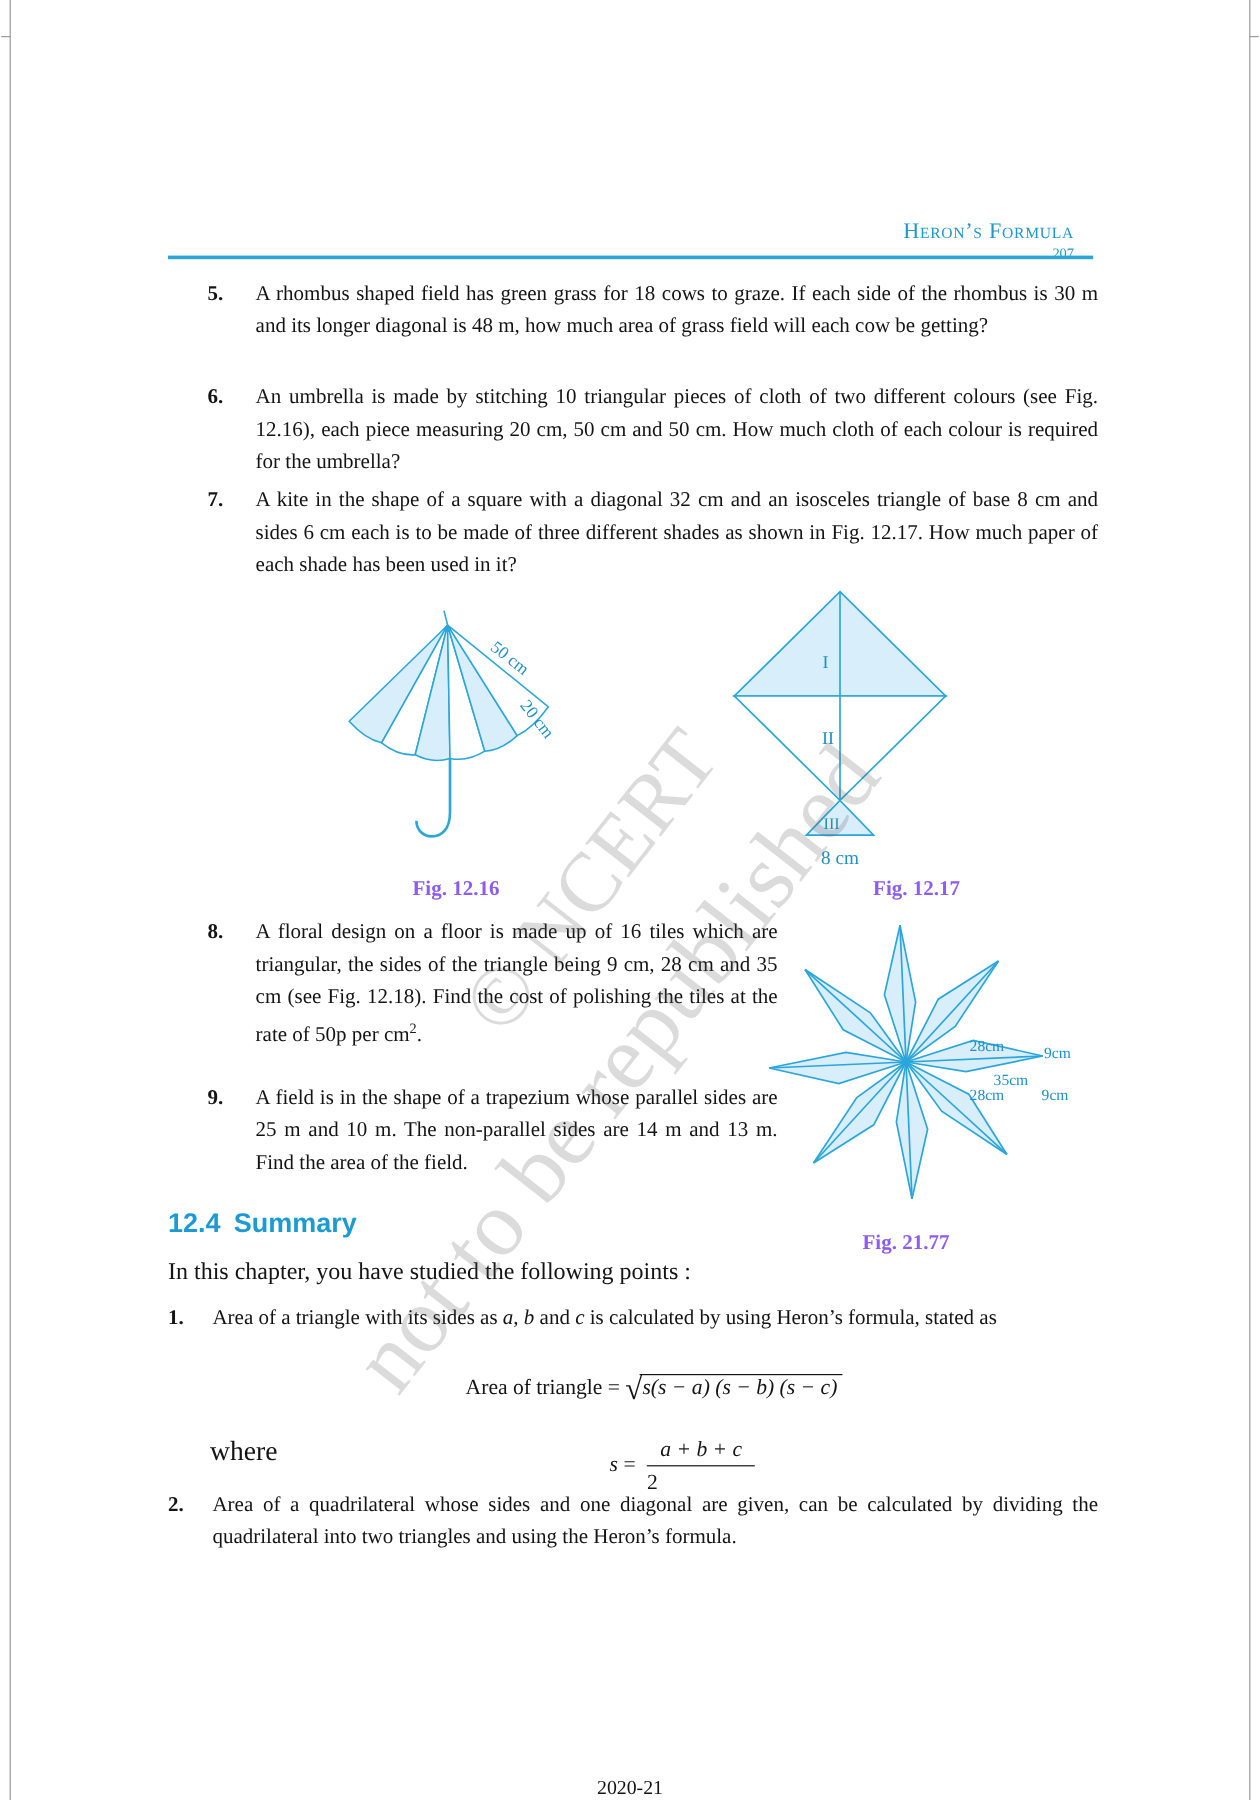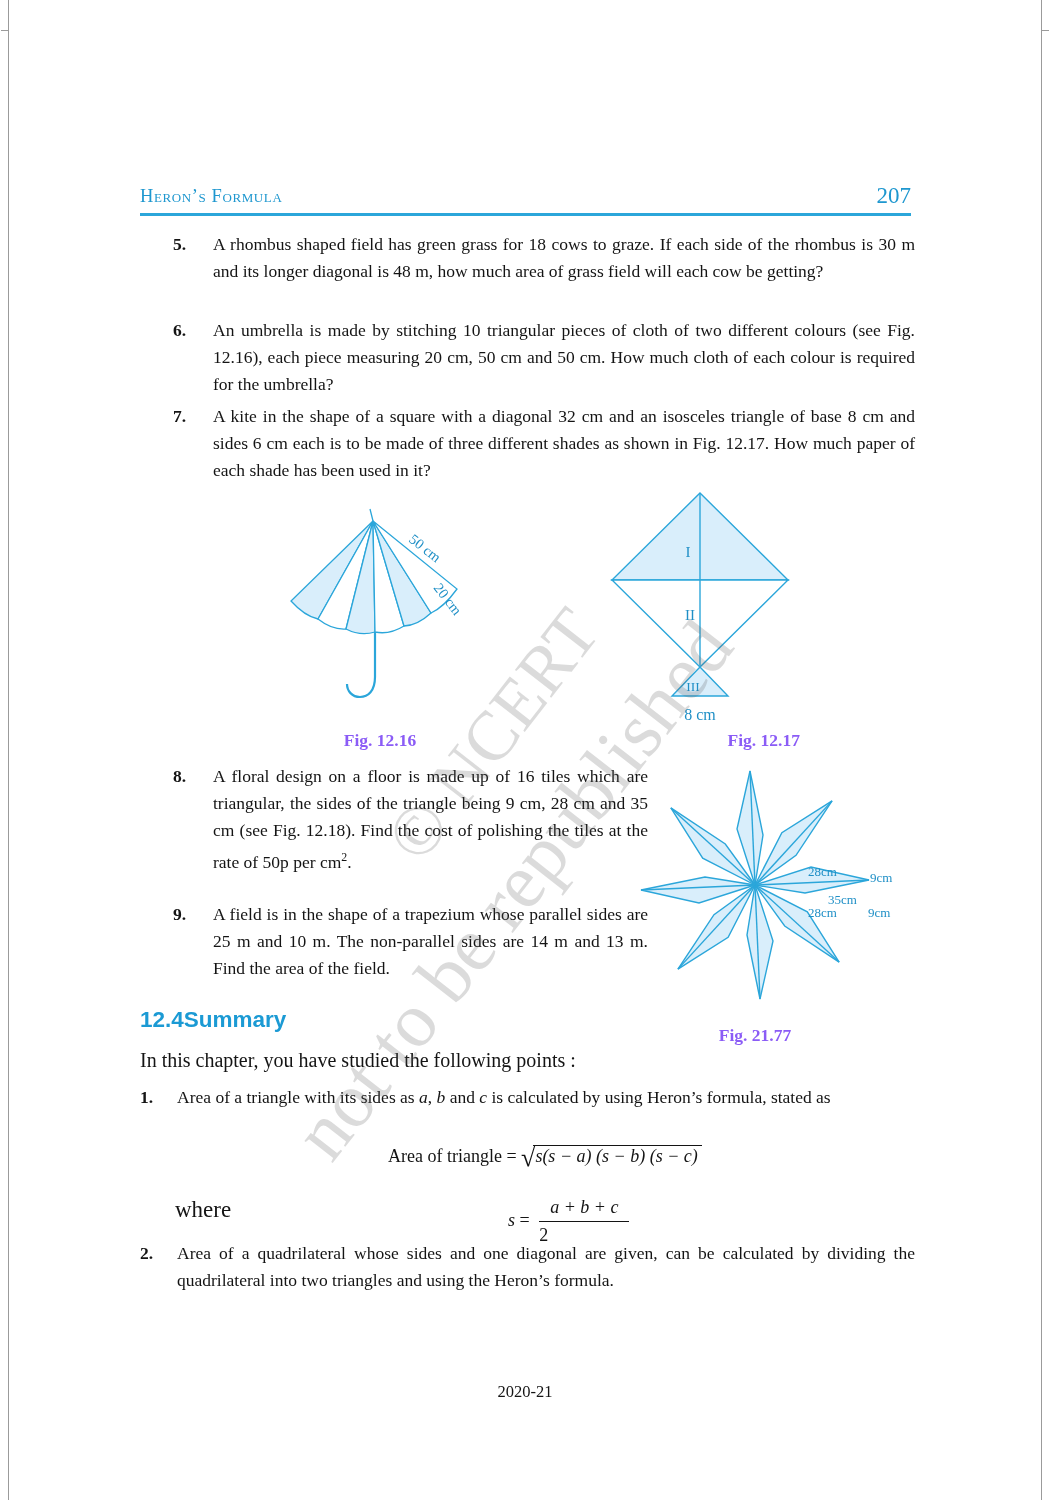--- a/index.html
+++ b/index.html
@@ -15,23 +15,23 @@
 
   
   .watermark{
     position:absolute;font-family:"Liberation Serif",serif;
     color:rgba(90,90,90,0.22);white-space:nowrap;pointer-events:none;z-index:5;
   }
   #wm1{left:345px;top:695px;font-size:70px;transform:rotate(-52deg);}
   #wm2{left:185px;top:845px;font-size:78px;transform:rotate(-52deg);}
 
   
-  .header-row{position:absolute;left:140px;top:183px;width:771px;display:flex;justify-content:space-between;align-items:center;}
+  .header-row{position:absolute;left:124px;top:183px;width:771px;display:flex;justify-content:space-between;align-items:flex-end;flex-direction:column;}
   .running-title{font-variant:small-caps;letter-spacing:.6px;color:#1e97cf;font-size:18.5px;}
-  .page-num{color:#1e97cf;font-size:23px;}
+  .page-num{color:#1e97cf;font-size:12px;}
   .header-rule{position:absolute;left:140px;top:213px;width:771px;height:2.5px;background:#2ba6da;}
 
   
   .problem{
     position:absolute;left:140px;width:775px;box-sizing:border-box;
     padding-left:73px;text-align:justify;font-size:17.5px;line-height:27px;
   }
   .pnum{position:absolute;left:33px;top:0;font-weight:bold;}
   #p5{top:231px;} #p6{top:317px;} #p7{top:403px;}
   #p8{top:763px;width:508px;} #p9{top:901px;width:508px;}
@@ -47,42 +47,42 @@
   #cap17{left:600px;top:730px;width:200px;text-align:right;}
   #cap18{left:665px;top:1025px;width:180px;}
   .figtext{font-family:"Liberation Serif",serif;fill:#1f8fc6;}
 
   
   .summary-heading{
     position:absolute;left:140px;top:1007px;
     font-family:"Liberation Sans",sans-serif;font-weight:bold;
     font-size:22.5px;color:#1b9ad4;
   }
-  .summary-heading .hnum{margin-right:0;}
+  .summary-heading .hnum{margin-right:11px;}
   .intro{position:absolute;left:140px;top:1049px;font-size:20px;}
   .spoint{
     position:absolute;left:140px;width:775px;box-sizing:border-box;
     padding-left:37px;text-align:justify;font-size:17.5px;line-height:27px;
   }
   .spnum{position:absolute;left:0;top:0;font-weight:bold;}
   #point1{top:1084px;} #point2{top:1240px;}
   .var{font-style:italic;}
 
   .formula-line{position:absolute;left:388px;top:1143px;font-size:18px;white-space:nowrap;}
   .rad-sign{font-size:26px;vertical-align:-4px;margin-right:-2px;}
   .radicand{border-top:1.4px solid #141414;font-style:italic;padding:0 4px 0 2px;}
 
   .where-line{position:absolute;left:175px;top:1182px;width:640px;height:62px;font-size:18px;}
   .where-label{position:absolute;left:0;top:15px;font-size:23px;}
   .s-eq{position:absolute;left:333px;top:15px;white-space:nowrap;}
   .frac{display:inline-block;text-align:left;vertical-align:middle;margin-left:5px;}
   .frac .num{display:block;border-bottom:1.4px solid #141414;padding:0 11px 3px;font-style:italic;}
   .frac .den{display:block;padding-top:3px;}
 
-  .footer{position:absolute;left:0;top:1382px;width:100%;text-align:center;font-size:16.5px;}
+  .footer{position:absolute;left:0;top:1480px;width:100%;text-align:center;font-size:16.5px;}
 </style>
 </head>
 <body>
 
 <div class="page">
 
   <div class="edge-line" id="edge-left"></div>
   <div class="edge-line" id="edge-right"></div>
   <div class="edge-tick" id="tick-left"></div>
   <div class="edge-tick" id="tick-right"></div>

